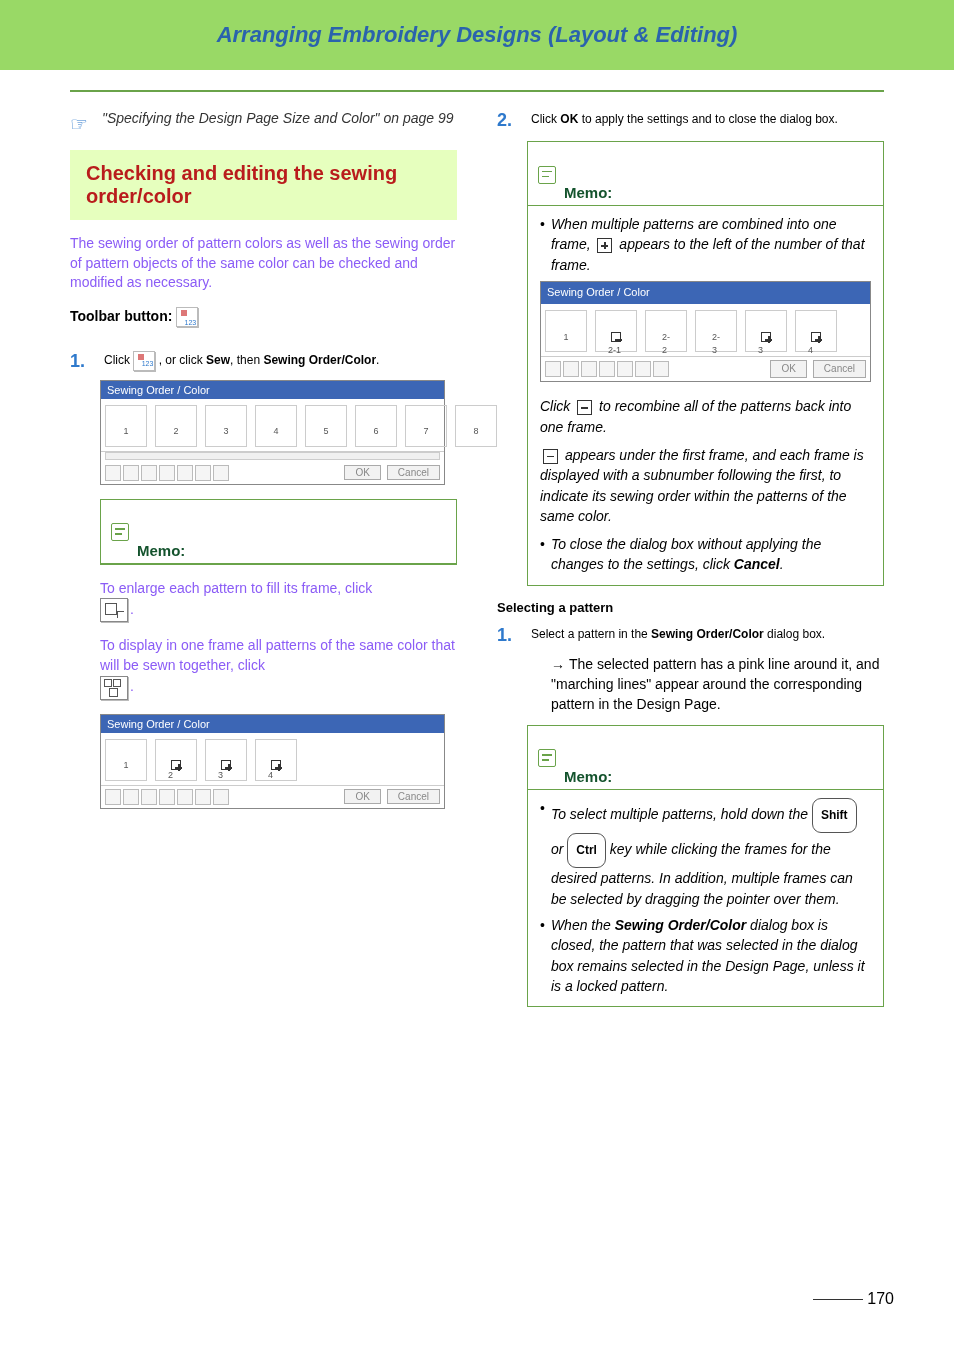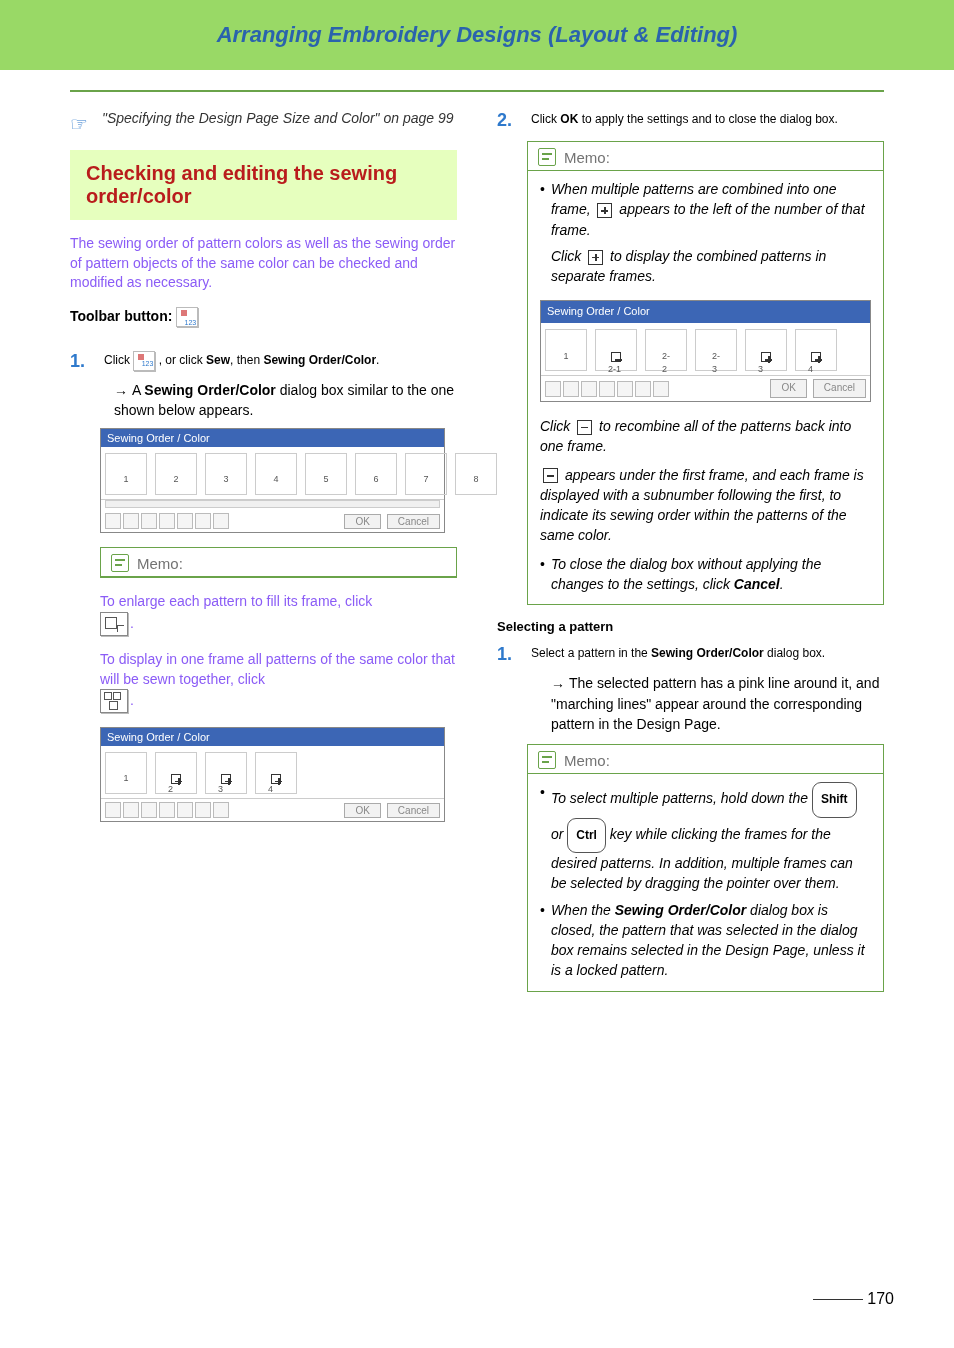--- a/index.html
+++ b/index.html
@@ -178,23 +178,24 @@
       content: "";
       position: absolute;
       left: 3px;
       height: 1.6px;
       background: #6aa34a;
       width: 10px;
     }
     .memo-icon::before { top: 4px; }
     .memo-icon::after { top: 9px; width: 7px; }
     .memo-title {
-      color: #737373;
-      font-weight: normal;
+      color: #14532d;
+      font-weight: bold;
       font-size: 15px;
+      margin-top: 36px;
     }
     .memo-body {
       padding: 8px 12px 10px 12px;
       font-style: italic;
       line-height: 1.45;
     }
     .memo-body p { margin-bottom: 8px; }
     .memo-body .bullet { display: flex; gap: 6px; }
     .memo-body .bullet .dot { font-style: normal; }
     .plus-icon, .minus-icon {
@@ -334,23 +335,20 @@
       <br>
 
       <div class="step">
         <span class="step-num">1.</span>
         <div class="step-body">
           <span>Click </span>
           <span class="icon-placeholder ic-123 icon-shadow"></span>
           <span> , or click </span><b>Sew</b><span>, then </span><b>Sewing Order/Color</b><span>.</span>
         </div>
       </div>
-      <div class="sub-arrow">
-        <span class="arrow">→ </span><span>A </span><b>Sewing Order/Color</b><span> dialog box similar to the one shown below appears.</span>
-      </div>
 
       
       <div class="dialog-img" style="width:345px;">
         <div class="dlg-title">Sewing Order / Color</div>
         <div class="dlg-body">
           <div class="pane">
               <svg class="shp" viewBox="0 0 18 24">
                 <path d="M2 22 Q 9 2 16 22" fill="none" stroke="#d8a040" stroke-width="2"></path>
               </svg>
               <span class="num">1</span>
@@ -494,21 +492,20 @@
       <div class="memo-box" style="margin-left:30px;">
         <div class="memo-head">
             <span class="memo-icon"></span>
             <span class="memo-title">Memo:</span>
           </div>
         <div class="memo-body">
           <div class="bullet">
               <span class="dot">•</span>
               <div>
             <span>When multiple patterns are combined into one frame, </span><span class="plus-icon"></span><span> appears to the left of the number of that frame.</span>
-            <p style="margin-top:6px;"><span>Click </span><span class="plus-icon"></span><span> to display the combined patterns in separate frames.</span></p>
           </div>
             </div>
 
           <div class="dialog-img m2" style="font-style:normal;">
             <div class="dlg-title">Sewing Order / Color</div>
             <div class="dlg-body">
               <div class="pane">
                   <svg class="shp" viewBox="0 0 18 24">
                     <path d="M2 22 Q 9 2 16 22" fill="none" stroke="#d8a040" stroke-width="2"></path>
                   </svg>

